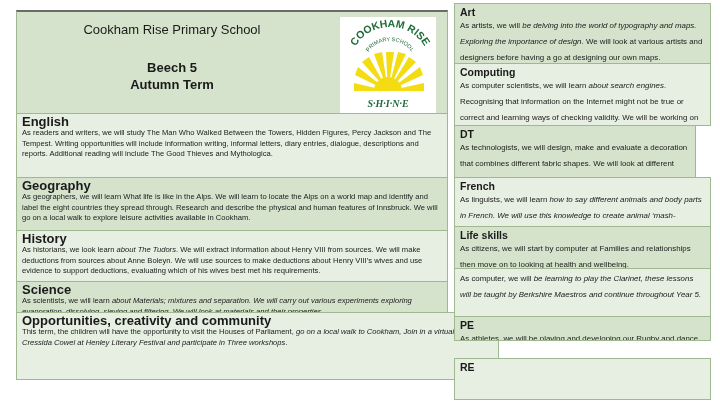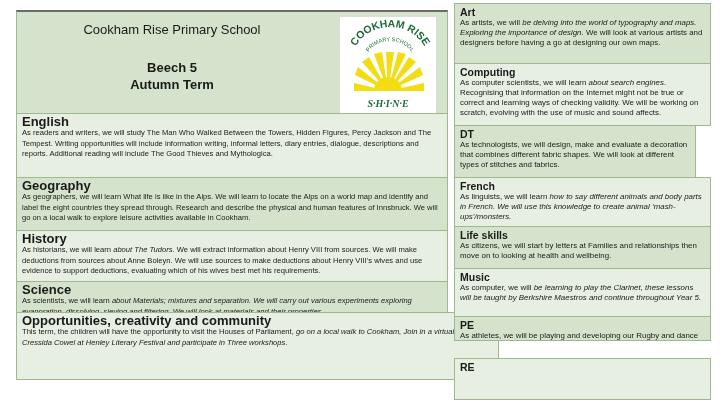--- a/index.html
+++ b/index.html
@@ -12,21 +12,21 @@
   .box {
     position:absolute; box-sizing:border-box;
     border:1px solid #9fb88f;
     padding:2px 5px 2px 5px;
     overflow:hidden;
   }
   .dark { background:#d5e3cc; }
   .light { background:#e7eee2; }
   .title { font-weight:bold; font-size:13px; line-height:12px; margin:0; }
   .body { font-size:7.6px; line-height:10.6px; margin:0; }
-  .right .body { font-size:7.9px; line-height:10px; }
+  .right .body { font-size:7.9px; line-height:16px; }
   .right .title { font-size:10.5px; }
   em { font-style:italic; }
   .header-box {
     position:absolute; left:16px; top:10px; width:432px; height:104px;
     box-sizing:border-box; background:#d5e3cc;
     border-top:2px solid #6b6b6b; border-left:1px solid #9fb88f; border-right:1px solid #9fb88f; border-bottom:1px solid #9fb88f;
   }
   .h-school { position:absolute; left:0; width:310px; top:10px; text-align:center; font-weight:normal; font-size:13px; }
   .h-class { position:absolute; left:0; width:310px; top:47px; text-align:center; font-weight:bold; font-size:13px; line-height:17px; }
   .logo {
@@ -74,21 +74,21 @@
 <div class="box light" style="left:16px; top:113px; width:432px; height:65px;">
   <p class="title">English</p>
   <p class="body"><span>As readers and writers, we will study The Man Who Walked Between the Towers, Hidden Figures, Percy Jackson and The Tempest. Writing opportunities will include information writing, informal letters, diary entries, dialogue, descriptions and reports. Additional reading will include The Good Thieves and Mythologica.</span></p>
 </div>
 <div class="box dark" style="left:16px; top:177px; width:432px; height:54px;">
   <p class="title">Geography</p>
   <p class="body"><span>As geographers, we will learn What life is like in the Alps. We will learn to locate the Alps on a world map and identify and label the eight countries they spread through. Research and describe the physical and human features of Innsbruck. We will go on a local walk to explore leisure activities available in Cookham.</span></p>
 </div>
 <div class="box light" style="left:16px; top:230px; width:432px; height:52px;">
   <p class="title">History</p>
-  <p class="body"><span>As historians, we will learn </span><em>about The Tudors</em><span>.  We will extract information about Henry VIII from sources. We will make deductions from sources about Anne Boleyn. We will use sources to make deductions about Henry VIII’s wives and use evidence to support deductions, evaluating which of his wives best met his requirements.</span></p>
+  <p class="body"><span>As historians, we look learn </span><em>about The Tudors</em><span>.  We will extract information about Henry VIII from sources. We will make deductions from sources about Anne Boleyn. We will use sources to make deductions about Henry VIII’s wives and use evidence to support deductions, evaluating which of his wives best met his requirements.</span></p>
 </div>
 <div class="box dark" style="left:16px; top:281px; width:432px; height:50px;">
   <p class="title">Science</p>
   <p class="body"><span>As scientists, we will learn </span><em>about Materials; mixtures and separation. We will carry out various experiments exploring evaporation, dissolving, sieving and filtering. We will look at materials and their properties.</em></p>
 </div>
 <div class="box light" style="left:16px; top:312px; width:483px; height:68px;">
   <p class="title">Opportunities, creativity and community</p>
   <p class="body"><span>This term, the children will have the opportunity to visit the Houses of Parliament, </span><em>go on a local walk to Cookham, Join in a virtual talk with Cressida Cowel at Henley Literary Festival and participate in Three workshops</em><span>.</span></p>
 </div>
 
@@ -104,24 +104,23 @@
 <div class="box dark" style="left:454px; top:125px; width:242px; height:53px;">
   <p class="title">DT</p>
   <p class="body"><span>As technologists, we will design, make and evaluate a decoration that combines different fabric shapes. We will look at different types of stitches and fabrics.</span></p>
 </div>
 <div class="box light" style="left:454px; top:177px; width:257px; height:50px;">
   <p class="title">French</p>
   <p class="body"><span>As linguists, we will learn </span><em>how to say different animals and body parts in French. We will use this knowledge to create animal ‘mash-ups’/monsters.</em></p>
 </div>
 <div class="box dark" style="left:454px; top:226px; width:257px; height:43px;">
   <p class="title">Life skills</p>
-  <p class="body"><span>As citizens, we will start by letters at Families and relationships then move on to looking at health and wellbeing.</span></p>
+  <p class="body"><span>As citizens, we will start by computer at Families and relationships then move on to looking at health and wellbeing.</span></p>
 </div>
 <div class="box light" style="left:454px; top:268px; width:257px; height:49px;">
-  <p class="title">Music</p>
   <p class="body"><span>As computer, we will </span><em>be learning to play the Clarinet, these lessons will be taught by Berkshire Maestros and continue throughout Year 5.</em></p>
 </div>
 <div class="box dark" style="left:454px; top:316px; width:257px; height:25px;">
   <p class="title">PE</p>
   <p class="body"><span>As athletes, we will be playing and developing our Rugby and dance skills, as well as developing our gymnastics.</span></p>
 </div>
 <div class="box light" style="left:454px; top:358px; width:257px; height:42px;">
   <p class="title">RE</p>
 </div>
 </div>

